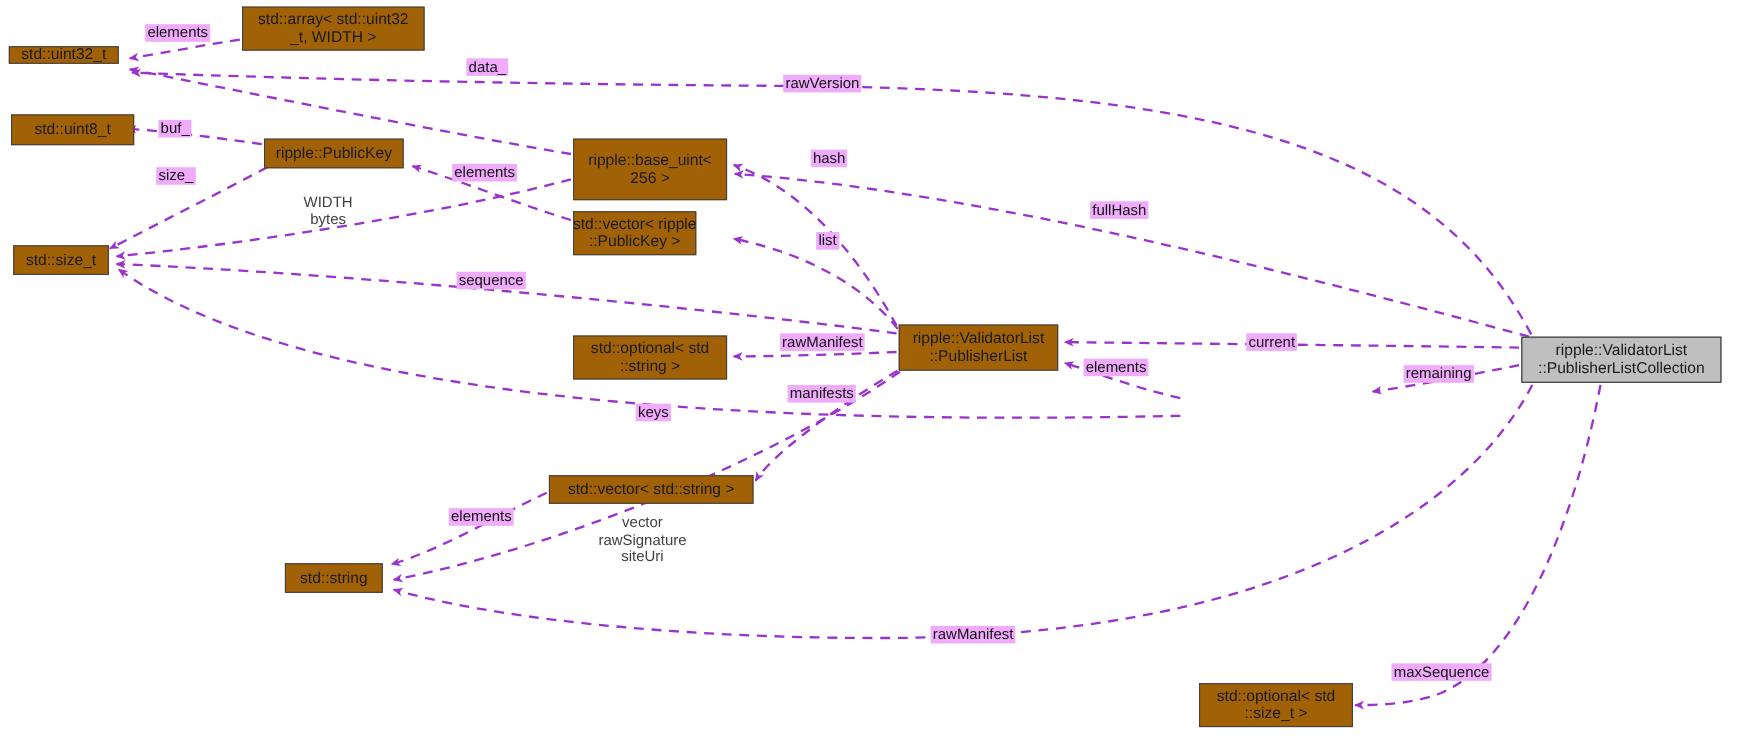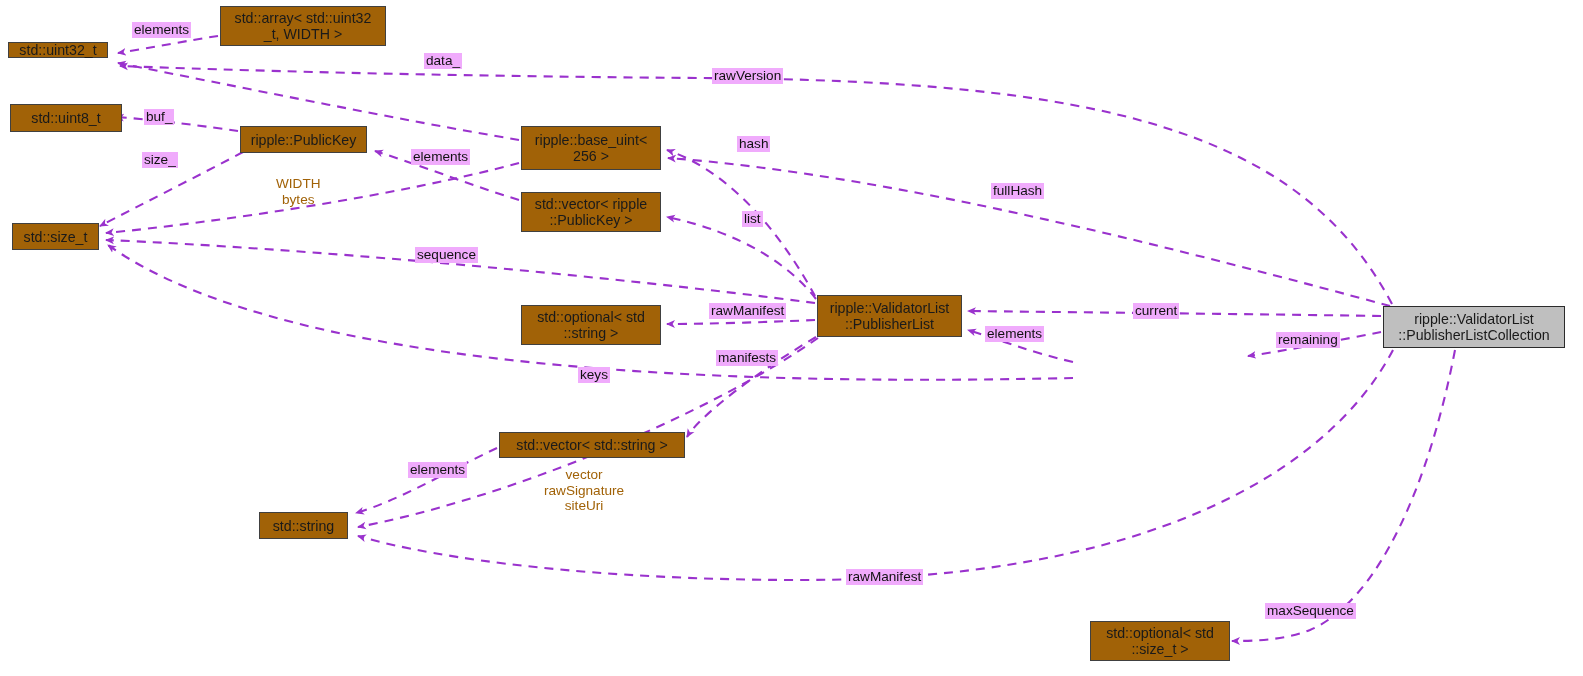--- a/index.html
+++ b/index.html
@@ -51,21 +51,21 @@
     white-space: pre;
     text-align: center;
     line-height: 15.5px;
     z-index: 6;
     background: #f0abfc;
     padding: 0 2px;
   }
   .free-label {
     position: absolute;
     font-size: 13.6px;
-    color: #a16207;
+    color: #404040;
     white-space: pre;
     text-align: center;
     line-height: 15.5px;
     z-index: 6;
   }
 </style>
 </head>
 <body>
 
 <div id="diagram-root">
@@ -124,24 +124,24 @@
 
   <div class="node" style="left:220px; top:6px; width:166px; height:40px;">std::array&lt; std::uint32
 _t, WIDTH &gt;</div>
 
   <div class="node" style="left:8px; top:42px; width:100px; height:16px;">std::uint32_t</div>
 
   <div class="node" style="left:10px; top:104px; width:112px; height:28px;">std::uint8_t</div>
 
   <div class="node" style="left:240px; top:126px; width:127px; height:27px;">ripple::PublicKey</div>
 
-  <div class="node" style="left:521px; top:126px; width:140px; height:44px;">ripple::base_uint&lt;
+  <div class="node" style="left:521px; top:126px; width:140px; height:56px;">ripple::base_uint&lt;
 256 &gt;</div>
 
-  <div class="node" style="left:521px; top:192px; width:140px; height:40px;">std::vector&lt; ripple
+  <div class="node" style="left:521px; top:192px; width:112px; height:40px;">std::vector&lt; ripple
 ::PublicKey &gt;</div>
 
   <div class="node" style="left:12px; top:223px; width:87px; height:27px;">std::size_t</div>
 
   <div class="node" style="left:521px; top:305px; width:140px; height:40px;">std::optional&lt; std
 ::string &gt;</div>
 
   <div class="node" style="left:817px; top:295px; width:145px; height:42px;">ripple::ValidatorList
 ::PublisherList</div>
 

